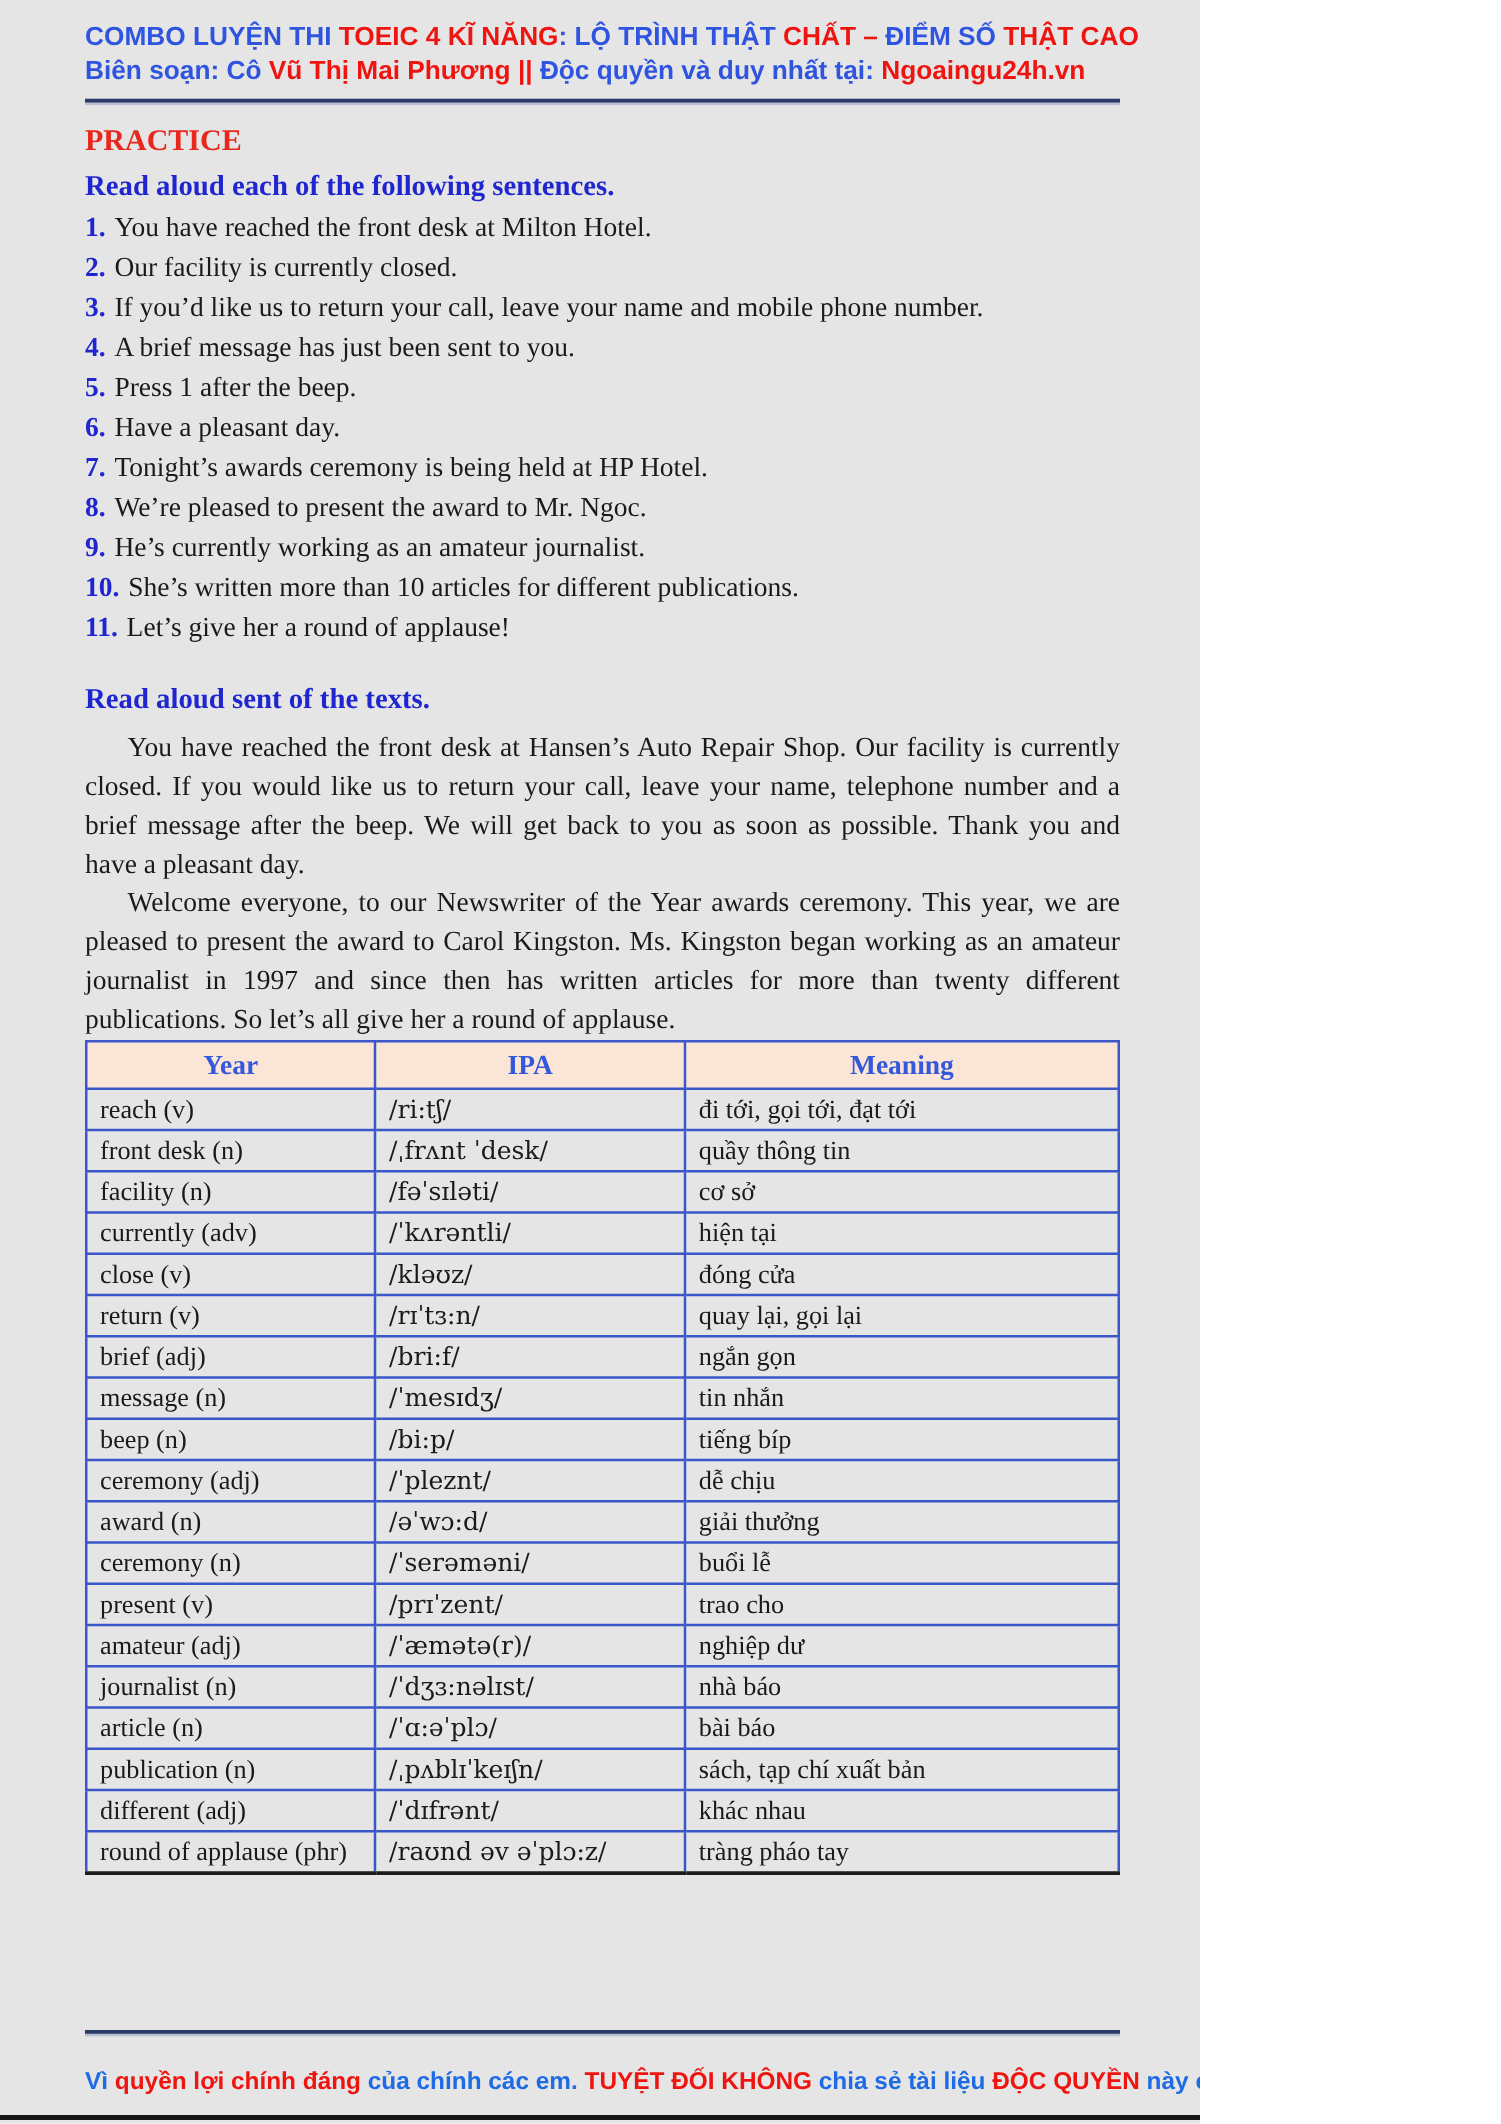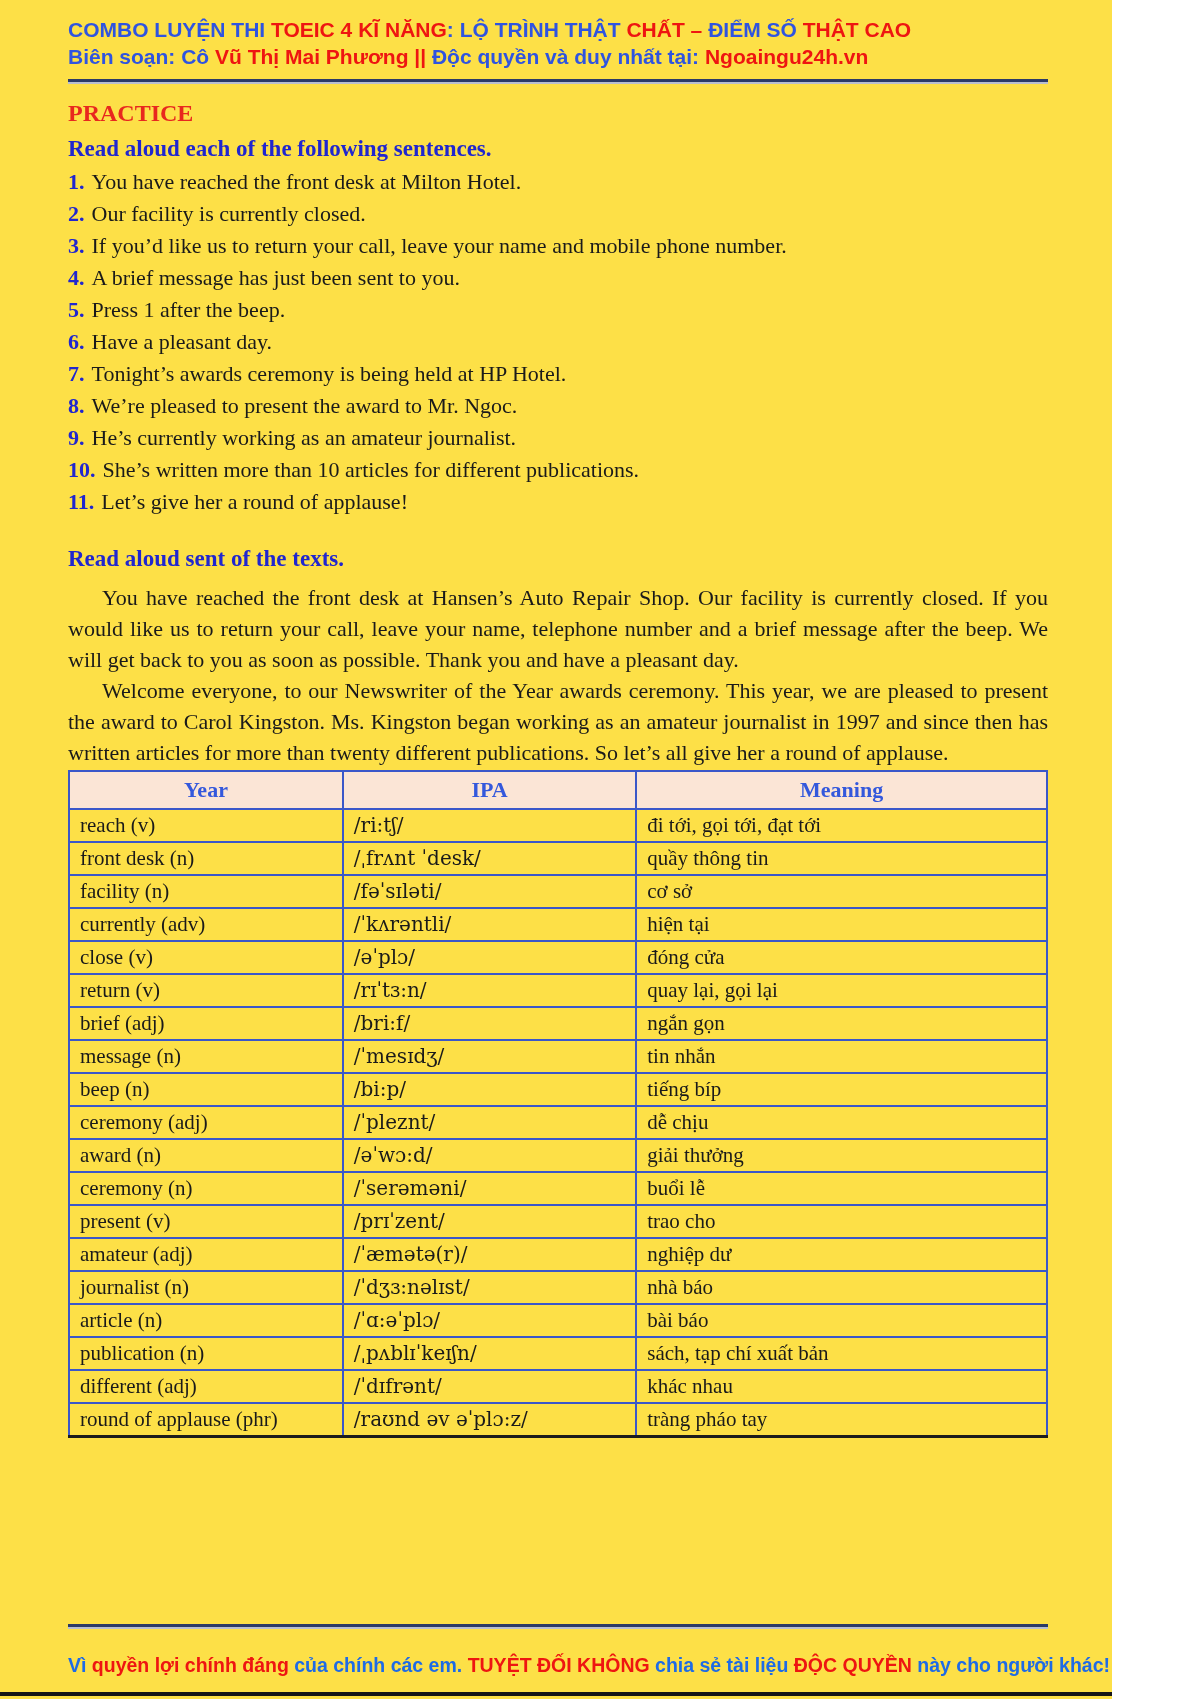--- a/index.html
+++ b/index.html
@@ -3,21 +3,21 @@
 <meta charset="utf-8">
 <style>
   :root{
     --header_blue:#2f54e0; --footer_blue:#1e6be6; --heading_blue:#2026cf;
     --red:#ee1511; --practice_red:#e8281e; --table_border:#3a57c9;
     --table_header_bg:#fbe5d6; --table_header_text:#3458dc;
     --rule_navy:#2b3a66; --text_black:#1a1a1a; --page_edge:#161616;
   }
   html,body{margin:0;padding:0;background:#ffffff;}
   .page{
-    position:relative; width:1112px; height:1699px; background:#fde047; overflow:hidden;
+    position:relative; width:960px; height:1699px; background:#e5e5e5; overflow:hidden;
     font-family:"Liberation Serif","DejaVu Serif",serif; color:var(--text_black);
   }
   .content{margin:0 64px 0 68px; padding-top:16px;}
 
   
   .hdr{font-family:"Liberation Sans","DejaVu Sans",sans-serif; font-weight:bold;}
   .hdr-line{font-size:21px; line-height:27px; white-space:nowrap;}
   .hdr .c-blue{color:var(--header_blue);}
   .hdr .c-red{color:var(--red);}
   .hdr-rule{height:3px; background:var(--rule_navy); margin-top:9px; box-shadow:0 2px 0 #b9bfd0;}
@@ -147,21 +147,21 @@
           </tr>
 
           <tr>
             <td class="word">currently (adv)</td>
             <td class="ipa">/ˈkʌrəntli/</td>
             <td class="meaning">hiện tại</td>
           </tr>
 
           <tr>
             <td class="word">close (v)</td>
-            <td class="ipa">/əˈplɔ/</td>
+            <td class="ipa">/kləʊz/</td>
             <td class="meaning">đóng cửa</td>
           </tr>
 
           <tr>
             <td class="word">return (v)</td>
             <td class="ipa">/rɪˈtɜ:n/</td>
             <td class="meaning">quay lại, gọi lại</td>
           </tr>
 
           <tr>

